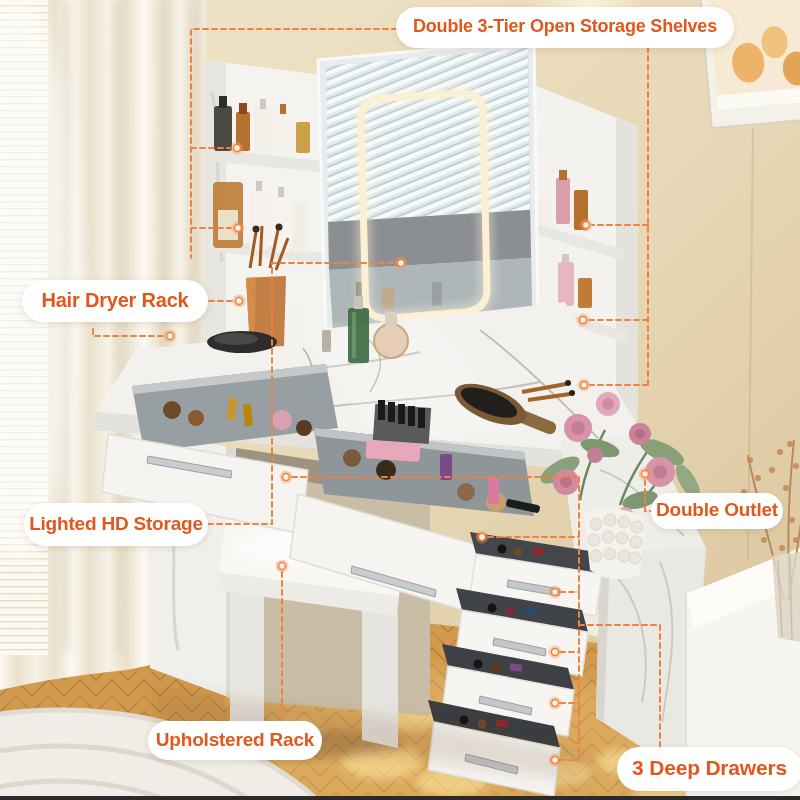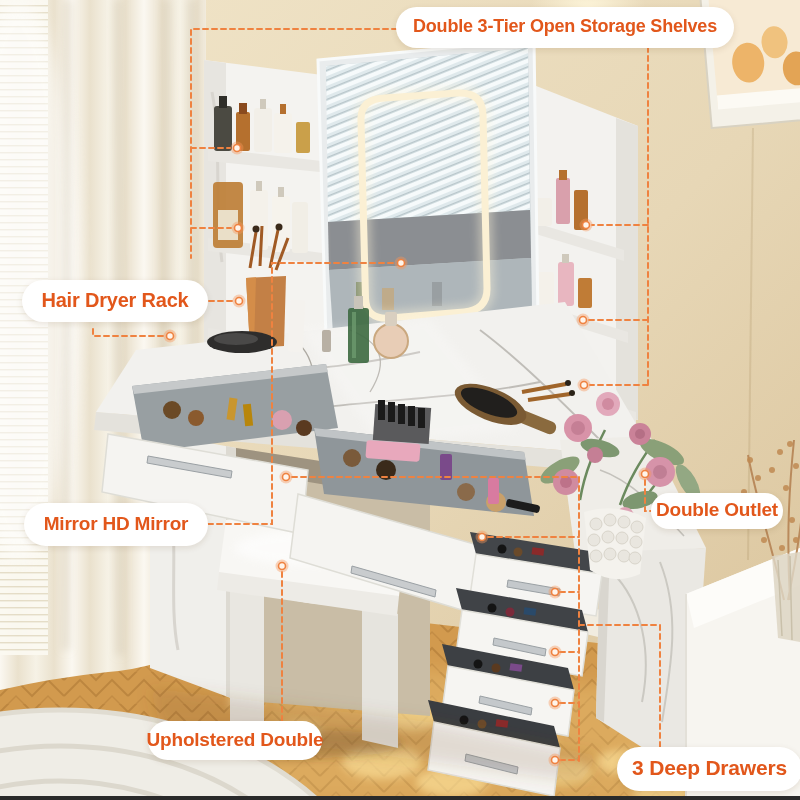--- a/index.html
+++ b/index.html
@@ -440,24 +440,24 @@
   </g>
 </svg>
 
 <div class="pill" style="left:396px;top:7px;width:338px;height:41px;font-size:18px;">
   <span>Double 3-Tier Open Storage Shelves</span>
 </div>
 <div class="pill" style="left:22px;top:280px;width:186px;height:42px;font-size:20px;text-align:center;">
   <span>Hair Dryer Rack</span>
 </div>
 <div class="pill" style="left:24px;top:503px;width:184px;height:43px;font-size:19px;">
-  <span>Mirror HD Mirror</span>
+  <span>Lighted HD Storage</span>
 </div>
 <div class="pill" style="left:651px;top:493px;width:132px;height:36px;font-size:19px;">
   <span>Double Outlet</span>
 </div>
 <div class="pill" style="left:148px;top:721px;width:174px;height:39px;font-size:19px;">
-  <span>Upholstered Double</span>
+  <span>Upholstered Rack</span>
 </div>
 <div class="pill" style="left:617px;top:747px;width:185px;height:44px;font-size:21px;">
   <span>3 Deep Drawers</span>
 </div>
 </div>
 
 </body></html>

